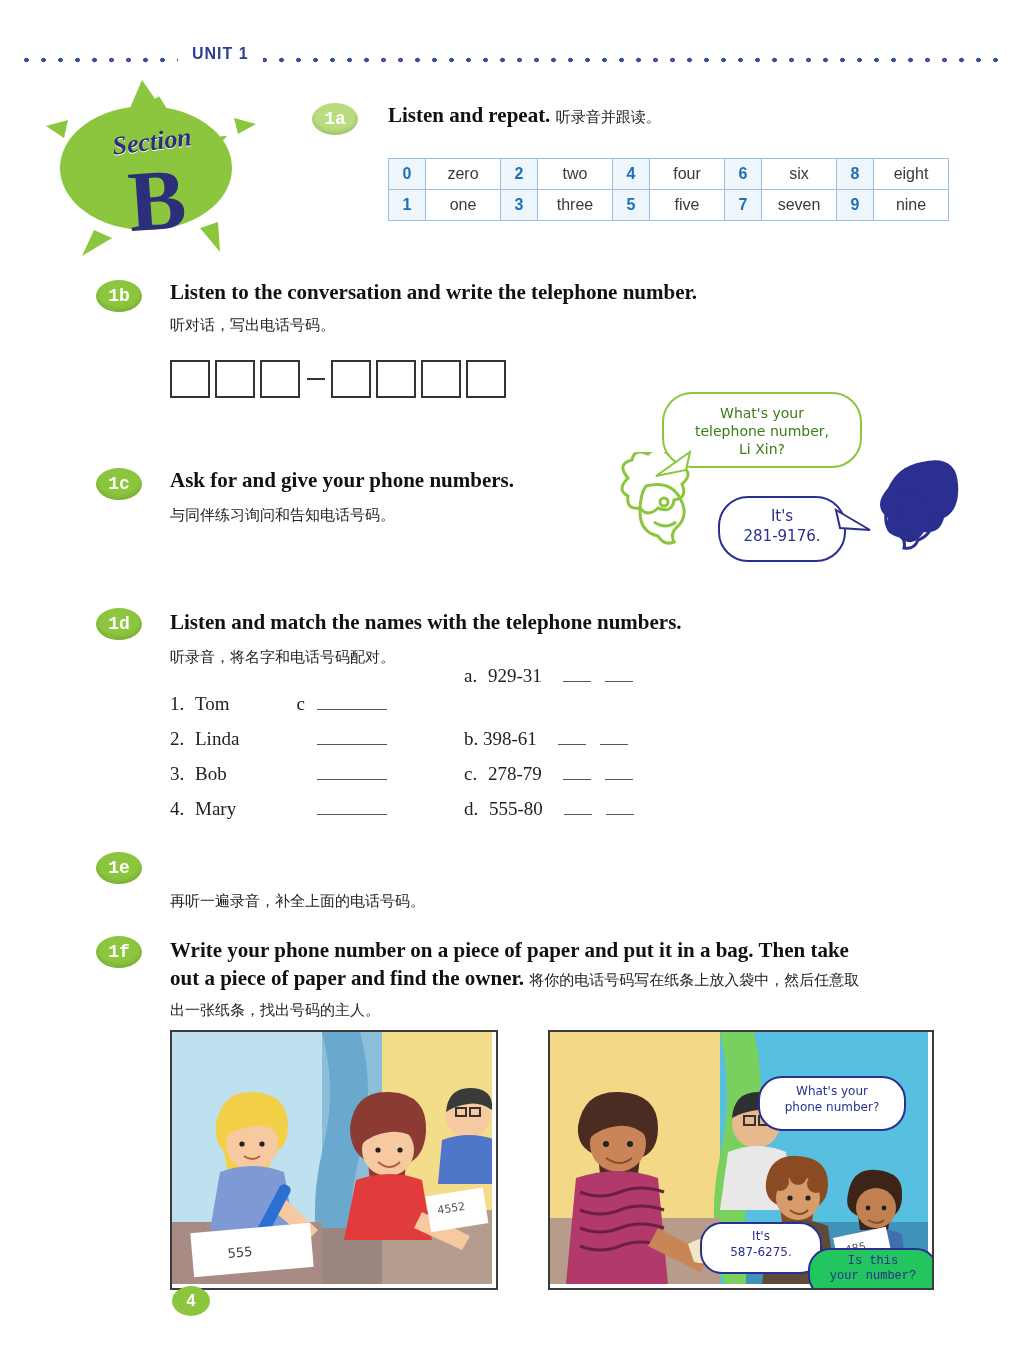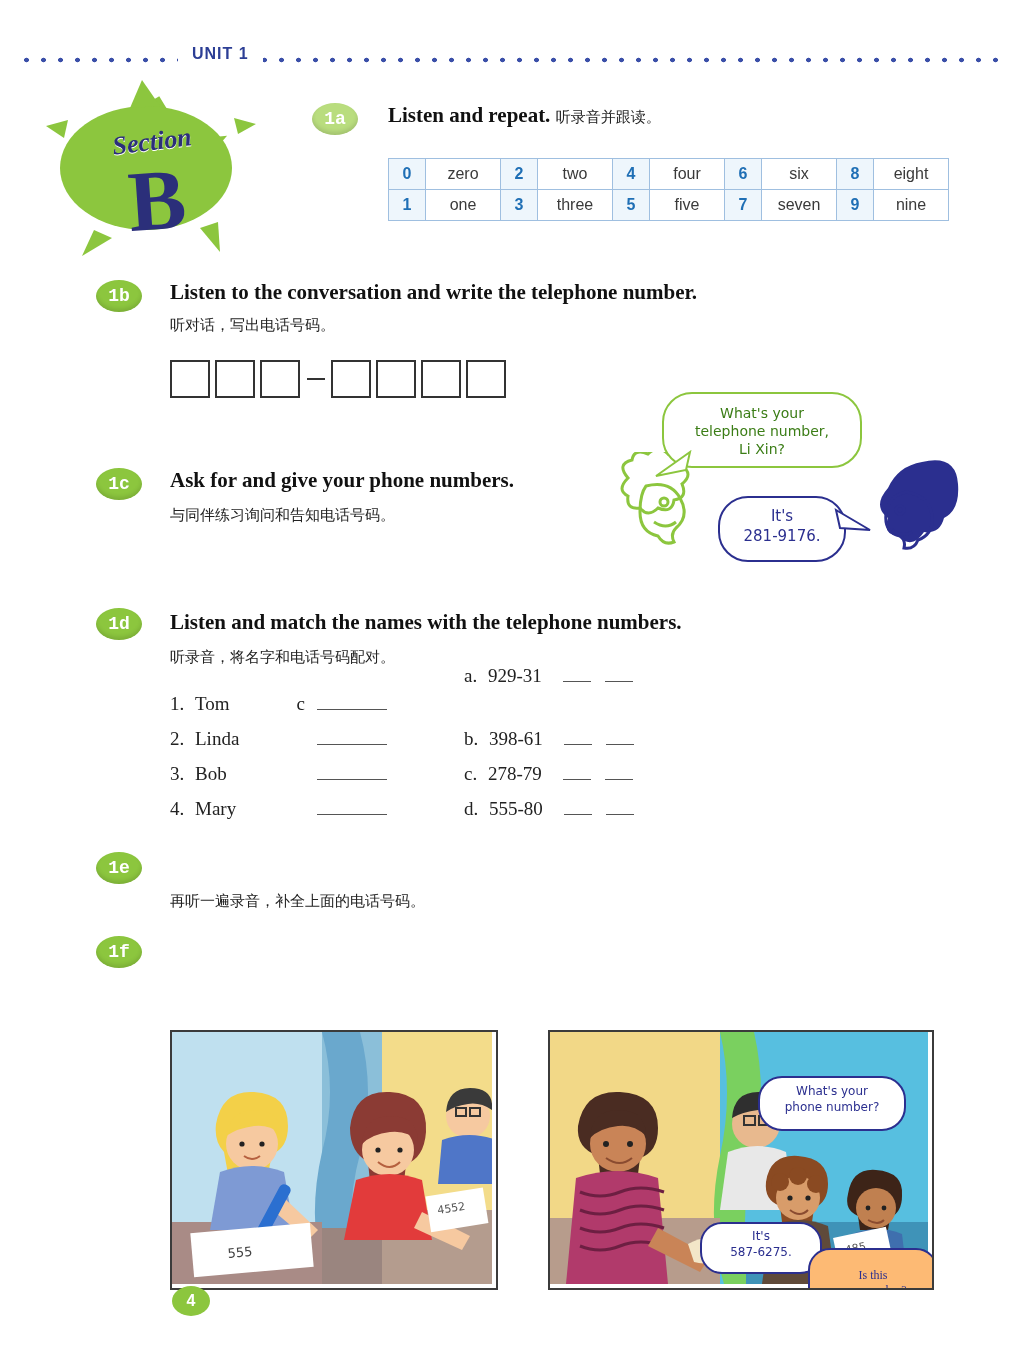--- a/index.html
+++ b/index.html
@@ -260,41 +260,45 @@
   </div>
 
   <div class="ld" style="top:664px;left:464px;text-align:center;">
     <span>a.</span>
     <span style="margin-left:6px;">929-31</span>
     <span class="ul-line" style="width:28px;margin-left:16px;"></span>
     <span class="ul-line" style="width:28px;margin-left:10px;"></span>
   </div>
   <div class="ld" style="top:727px;left:464px;">
     <span>b.</span>
-    <span style="margin-left:6px;">398-61</span>
+    <span style="">398-61</span>
     <span class="ul-line" style="width:28px;margin-left:16px;"></span>
     <span class="ul-line" style="width:28px;margin-left:10px;"></span>
   </div>
   <div class="ld" style="top:762px;left:464px;">
     <span>c.</span>
     <span style="margin-left:6px;">278-79</span>
     <span class="ul-line" style="width:28px;margin-left:16px;"></span>
     <span class="ul-line" style="width:28px;margin-left:10px;"></span>
   </div>
   <div class="ld" style="top:797px;left:464px;">
     <span>d.</span>
     <span style="margin-left:6px;">555-80</span>
     <span class="ul-line" style="width:28px;margin-left:16px;"></span>
     <span class="ul-line" style="width:28px;margin-left:10px;"></span>
   </div>
 
   <div class="bub" style="top:852px;left:96px;">1e</div>
   <div class="cnline" style="top:892px;left:170px;">再听一遍录音，补全上面的电话号码。</div>
 
   <div class="bub" style="top:936px;left:96px;">1f</div>
+  <div class="head" style="top:936px;left:170px;width:700px;line-height:28px;">
+    <span>Write your phone number on a piece of paper and put it in a bag. Then take out a piece of paper and find the owner.</span>
+    <span class="cn">将你的电话号码写在纸条上放入袋中，然后任意取出一张纸条，找出号码的主人。</span>
+  </div>
 
   <div class="pic" style="top:1030px;left:170px;width:324px;height:256px;">
     <svg width="320" height="252" viewBox="0 0 320 252">
       <rect x="0" y="0" width="150" height="252" fill="#bfe0ef"></rect>
       <rect x="150" y="0" width="60" height="252" fill="#8bbfd9"></rect>
       <rect x="210" y="0" width="110" height="252" fill="#f3dc8a"></rect>
       <path d="M150 0 q16 60 0 120 q-16 70 4 132 l34 0 q-18-64 0-130 q16-62 0-122 Z" fill="#6aa8cd"></path>
       <rect x="0" y="190" width="150" height="62" fill="#a98b86"></rect>
       <rect x="210" y="178" width="110" height="74" fill="#b49c8e"></rect>
       <rect x="150" y="196" width="60" height="56" fill="#9a857f"></rect>
@@ -377,20 +381,20 @@
     </svg>
 
     <div style="position:absolute;top:44px;left:208px;width:144px;height:46px;background:#fff;border:2px solid #2b2f8f;border-radius:24px;font-family:'DejaVu Sans',sans-serif;font-size:12px;color:#2b2f8f;text-align:center;padding-top:5px;line-height:16px;">
       <div>What's your</div>
       <div>phone number?</div>
     </div>
     <div style="position:absolute;top:190px;left:150px;width:118px;height:44px;background:#fff;border:2px solid #2b2f8f;border-radius:22px;font-family:'DejaVu Sans',sans-serif;font-size:12px;color:#2b2f8f;text-align:center;padding-top:4px;line-height:16px;">
       <div>It's</div>
       <div>587-6275.</div>
     </div>
-    <div style="position:absolute;top:216px;left:258px;width:126px;height:42px;background:#fdba74;border:2px solid #2b2f8f;border-radius:22px;font-family:Liberation Serif, serif;font-size:12px;color:#2b2f8f;text-align:center;padding-top:18px;line-height:15px;">
+    <div style="position:absolute;top:216px;left:258px;width:126px;height:42px;background:#22c55e;border:2px solid #2b2f8f;border-radius:22px;font-family:Liberation Mono, monospace;font-size:12px;color:#2b2f8f;text-align:center;padding-top:4px;line-height:15px;">
       <div>Is this</div>
       <div>your number?</div>
     </div>
   </div>
 
   <div class="pgnum">4</div>
 </div>
 
 </body></html>

